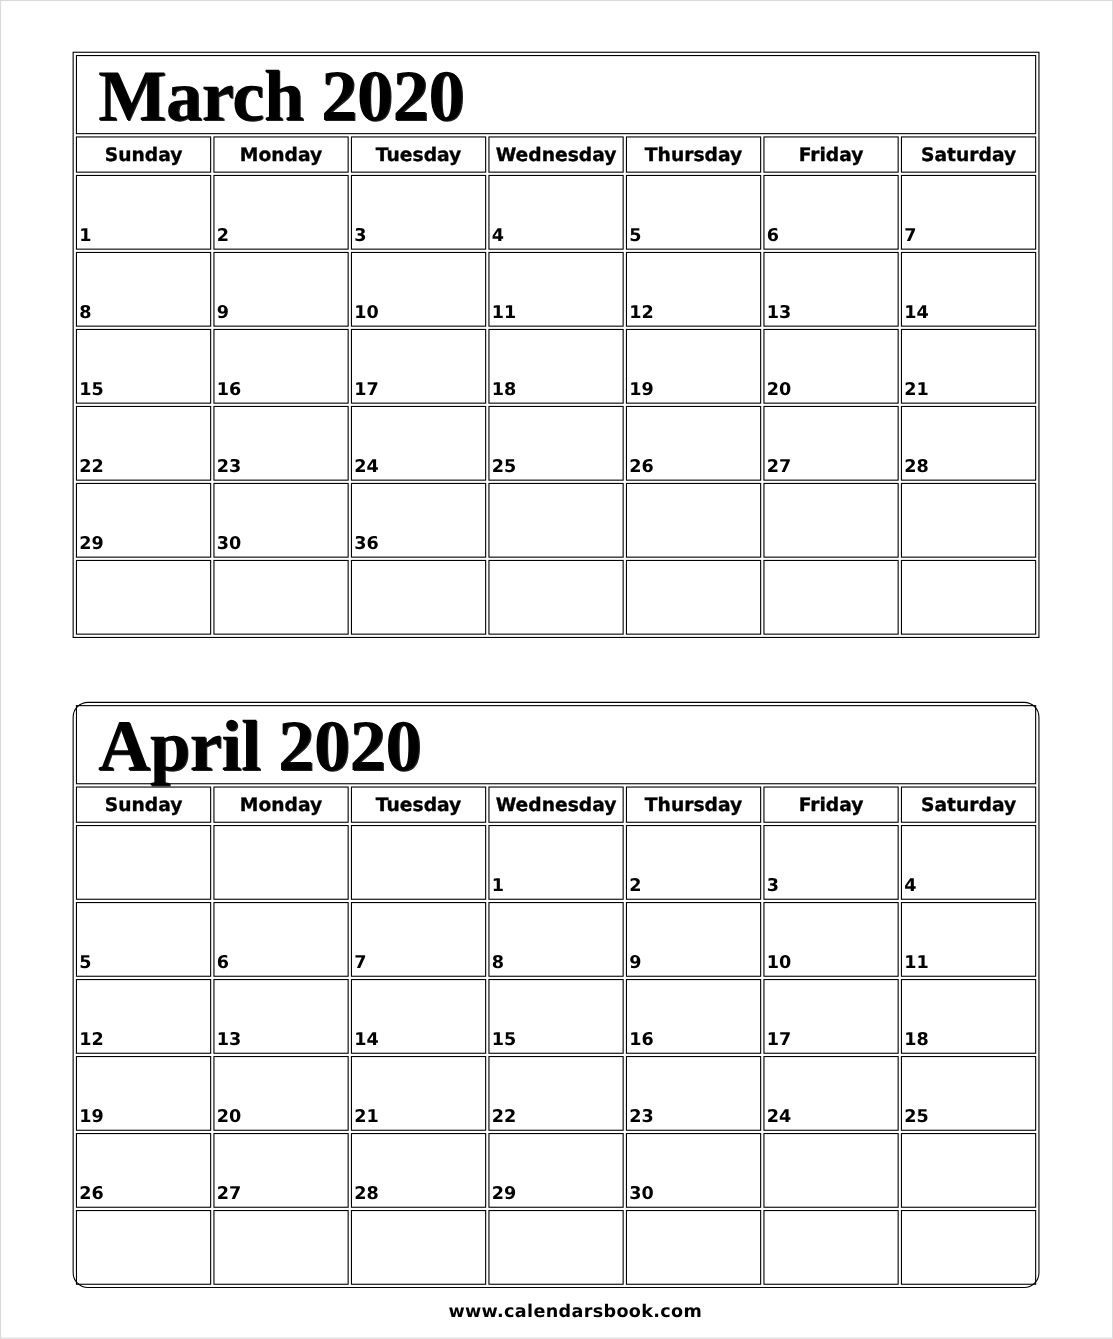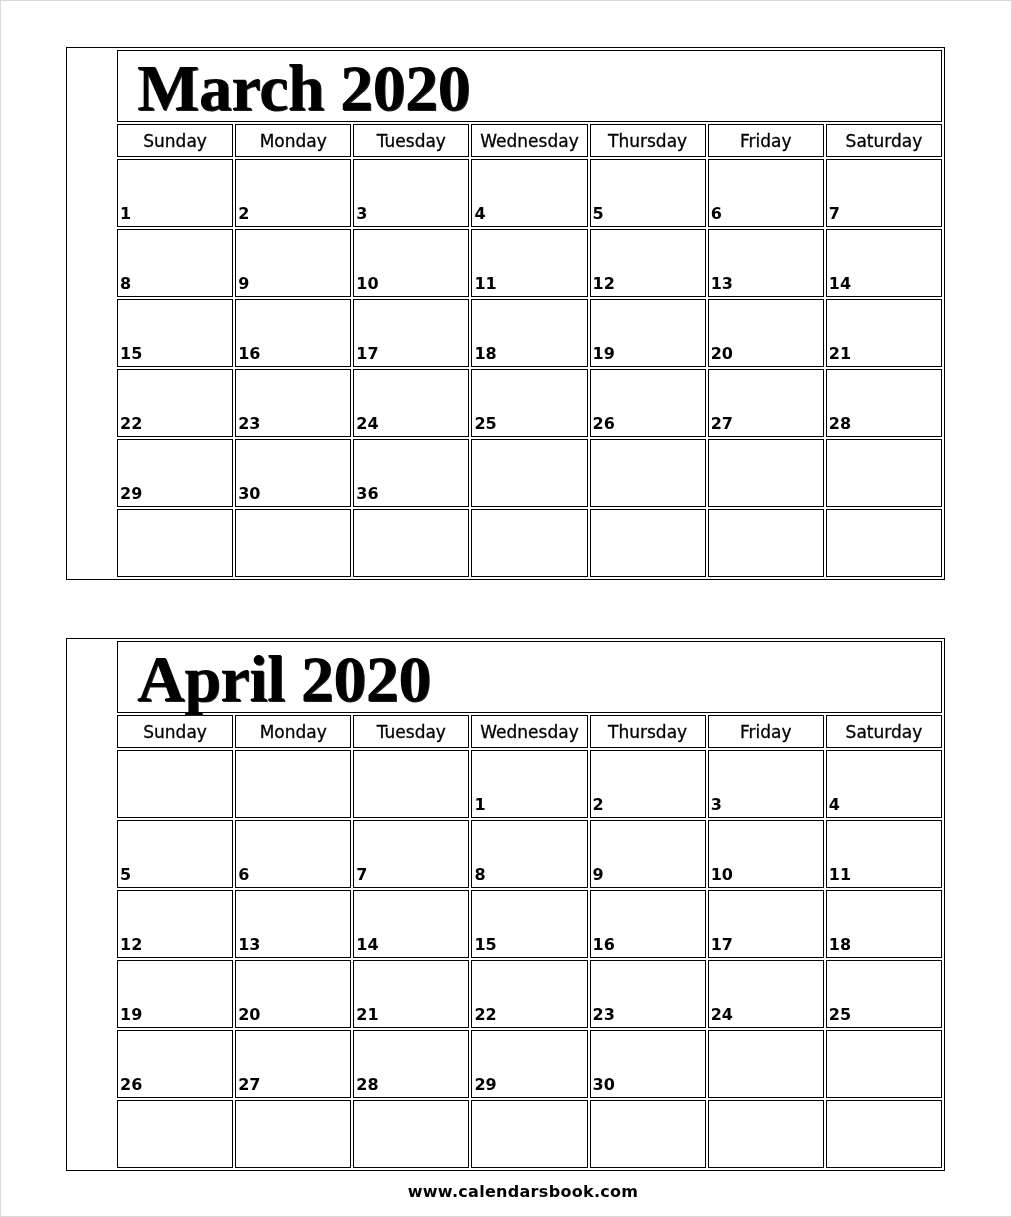--- a/index.html
+++ b/index.html
@@ -3,37 +3,37 @@
   <meta charset="utf-8">
   <style>
     html, body { margin: 0; padding: 0; background: #ffffff; }
     body {
       width: 1012px; height: 1217px; position: relative; overflow: hidden;
       box-sizing: border-box; border: 1px solid #d9d9d9;
     }
     .cal {
       position: absolute; left: 65px;
       border: 1px solid #000; border-collapse: separate; border-spacing: 2px;
-      table-layout: fixed; width: 879px; padding-left: 48px;
+      table-layout: fixed; width: 879px;
     }
     #cal-march { top: 46px; }
-    #cal-april { top: 637px; }
+    #cal-april { top: 637px; border-radius: 14px; }
     .cal td, .cal th { border: 1px solid #000; padding: 0; box-sizing: border-box; }
     .title-cell { height: 71px; text-align: left; vertical-align: top; }
     .title-text {
       display: block;
       font-family: "Liberation Serif", "DejaVu Serif", serif;
       font-weight: bold; font-size: 66px; line-height: 66px;
       color: #000; padding: 4px 0 0 19px; letter-spacing: -0.5px;
       text-shadow: 1px 1px 0 #222;
     }
     .dow {
       height: 33px; width: 123px;
       font-family: "DejaVu Sans", "Liberation Sans", sans-serif;
-      font-weight: normal; font-size: 17px; color: #000;
+      font-weight: bold; font-size: 17px; color: #000;
       text-align: center; vertical-align: middle;
       -webkit-text-stroke: 0.3px #000;
     }
     .day {
       height: 68px; vertical-align: bottom; text-align: left;
     }
     .day-num {
       display: block;
       font-family: "DejaVu Sans", "Liberation Sans", sans-serif;
       font-weight: bold; font-size: 16px; line-height: 16px; color: #000;

